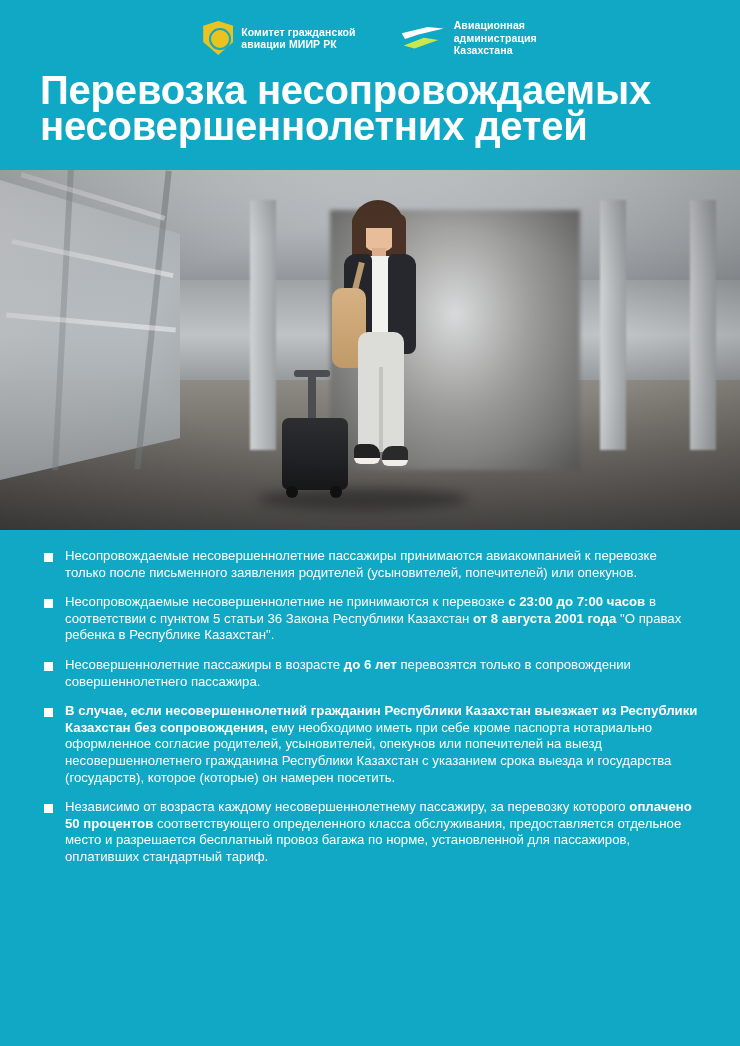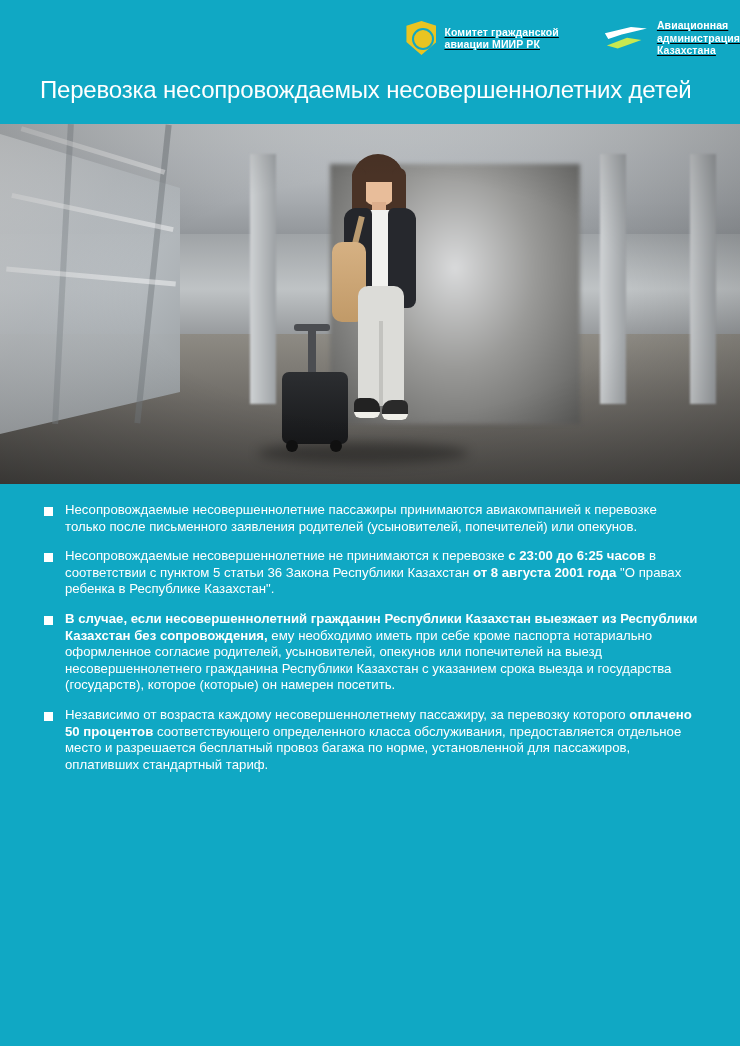--- a/index.html
+++ b/index.html
@@ -19,25 +19,24 @@
     height: 1046px;
     background: #10a8c4;
     display: flex;
     flex-direction: column;
   }
 
   
   .logo-bar {
     height: 56px;
     display: flex;
-    justify-content: flex-end;
+    justify-content: center;
     align-items: center;
     gap: 46px;
     padding-top: 10px;
-    text-decoration: underline;
   }
   .logo {
     display: flex;
     align-items: center;
     gap: 8px;
   }
   .logo-emblem {
     width: 30px;
     height: 34px;
     position: relative;
@@ -82,24 +81,24 @@
     position: absolute;
     left: 2px; top: 14px;
     width: 36px; height: 12px;
     background: #c9e84f;
     clip-path: polygon(0% 70%, 56% 6%, 96% 24%, 30% 96%);
   }
 
   
   .title {
     color: #ffffff;
-    font-size: 24px;
+    font-size: 40px;
     line-height: 36px;
-    font-weight: 400;
-    padding: 6px 40px 16px 40px;
+    font-weight: 700;
+    padding: 6px 40px 26px 40px;
     letter-spacing: -0.2px;
   }
 
   
   .hero {
     position: relative;
     width: 740px;
     height: 360px;
     overflow: hidden;
     background: #5d5f62;
@@ -284,21 +283,25 @@
     <div class="vignette"></div>
   </div>
 
   <div class="content">
     <div class="item">
       <span class="bullet"></span>
       <p>Несопровождаемые несовершеннолетние пассажиры принимаются авиакомпанией к перевозке только после письменного заявления родителей (усыновителей, попечителей) или опекунов.</p>
     </div>
     <div class="item">
       <span class="bullet"></span>
-      <p>Несопровождаемые несовершеннолетние не принимаются к перевозке <b>с 23:00 до 6:25 часов</b> в соответствии с пунктом 5 статьи 36 Закона Республики Казахстан <b>от 8 августа 2001 года</b> "О правах ребенка в Республике Казахстан".</p>
+      <p>Несопровождаемые несовершеннолетние не принимаются к перевозке <b>с 23:00 до 7:00 часов</b> в соответствии с пунктом 5 статьи 36 Закона Республики Казахстан <b>от 8 августа 2001 года</b> "О правах ребенка в Республике Казахстан".</p>
+    </div>
+    <div class="item">
+      <span class="bullet"></span>
+      <p>Несовершеннолетние пассажиры в возрасте <b>до 6 лет</b> перевозятся только в сопровождении совершеннолетнего пассажира.</p>
     </div>
     <div class="item">
       <span class="bullet"></span>
       <p><b>В случае, если несовершеннолетний гражданин Республики Казахстан выезжает из Республики Казахстан без сопровождения,</b> ему необходимо иметь при себе кроме паспорта нотариально оформленное согласие родителей, усыновителей, опекунов или попечителей на выезд несовершеннолетнего гражданина Республики Казахстан с указанием срока выезда и государства (государств), которое (которые) он намерен посетить.</p>
     </div>
     <div class="item">
       <span class="bullet"></span>
       <p>Независимо от возраста каждому несовершеннолетнему пассажиру, за перевозку которого <b>оплачено 50 процентов</b> соответствующего определенного класса обслуживания, предоставляется отдельное место и разрешается бесплатный провоз багажа по норме, установленной для пассажиров, оплативших стандартный тариф.</p>
     </div>
   </div>

